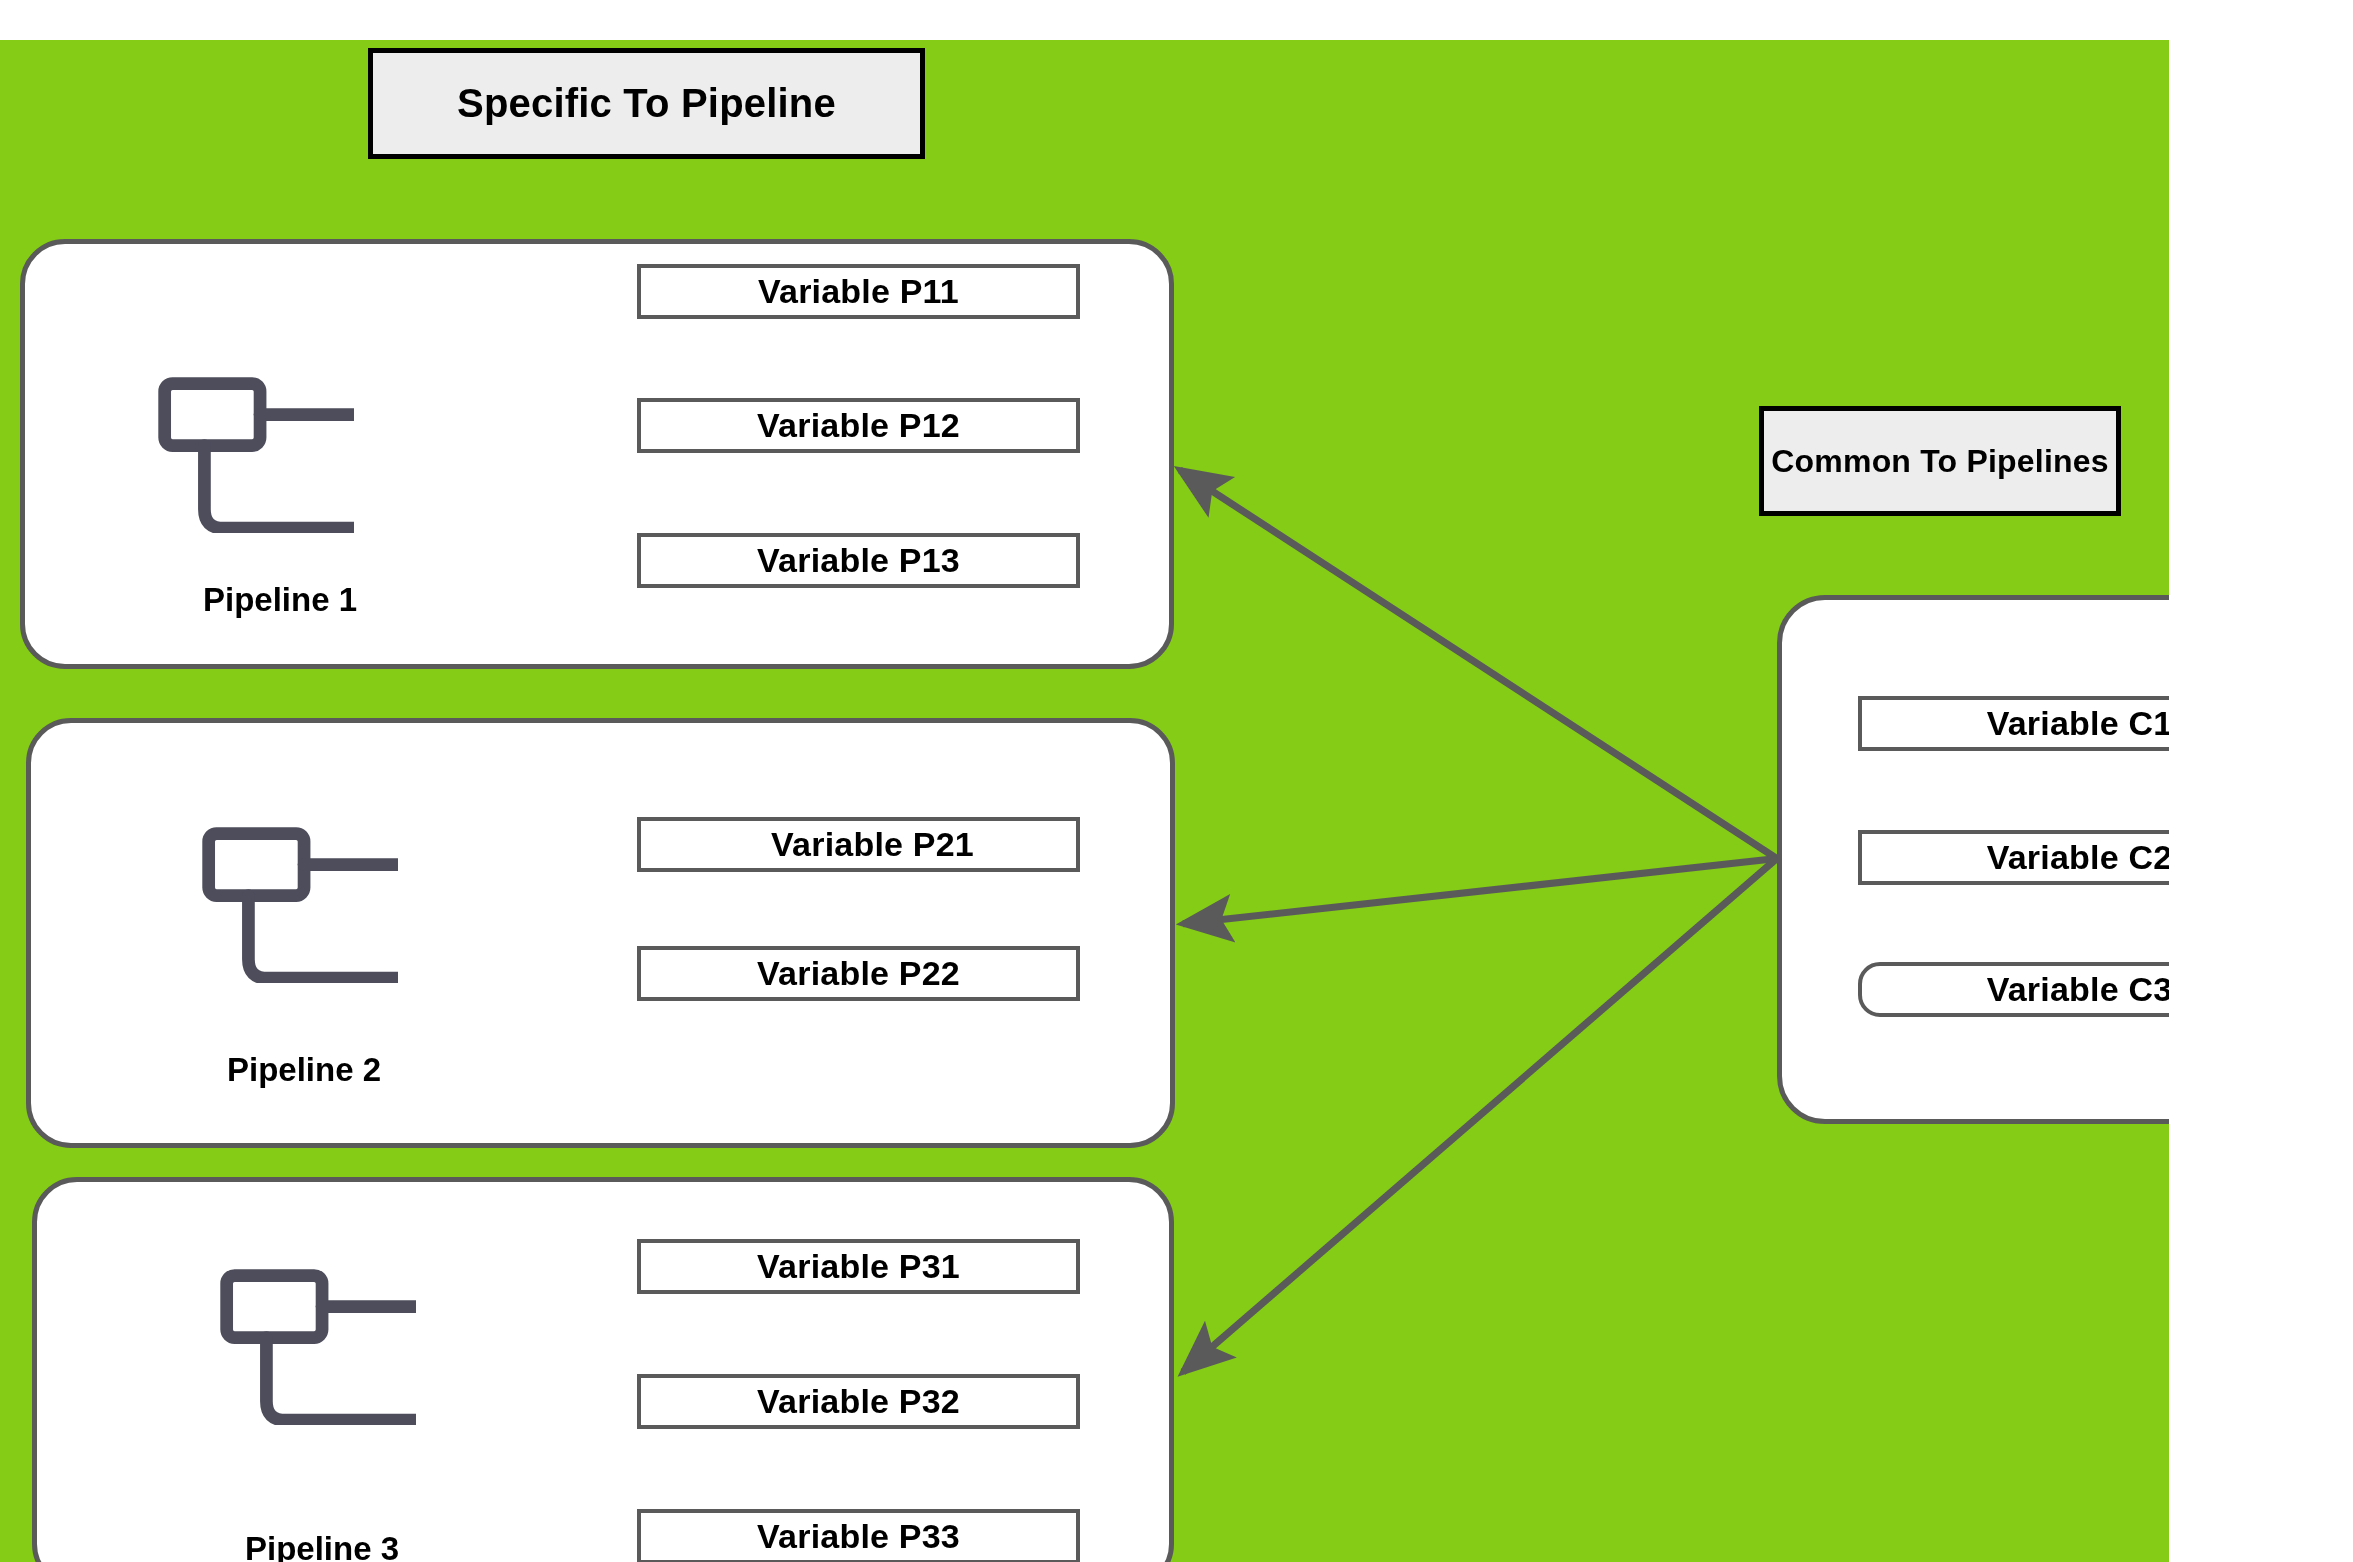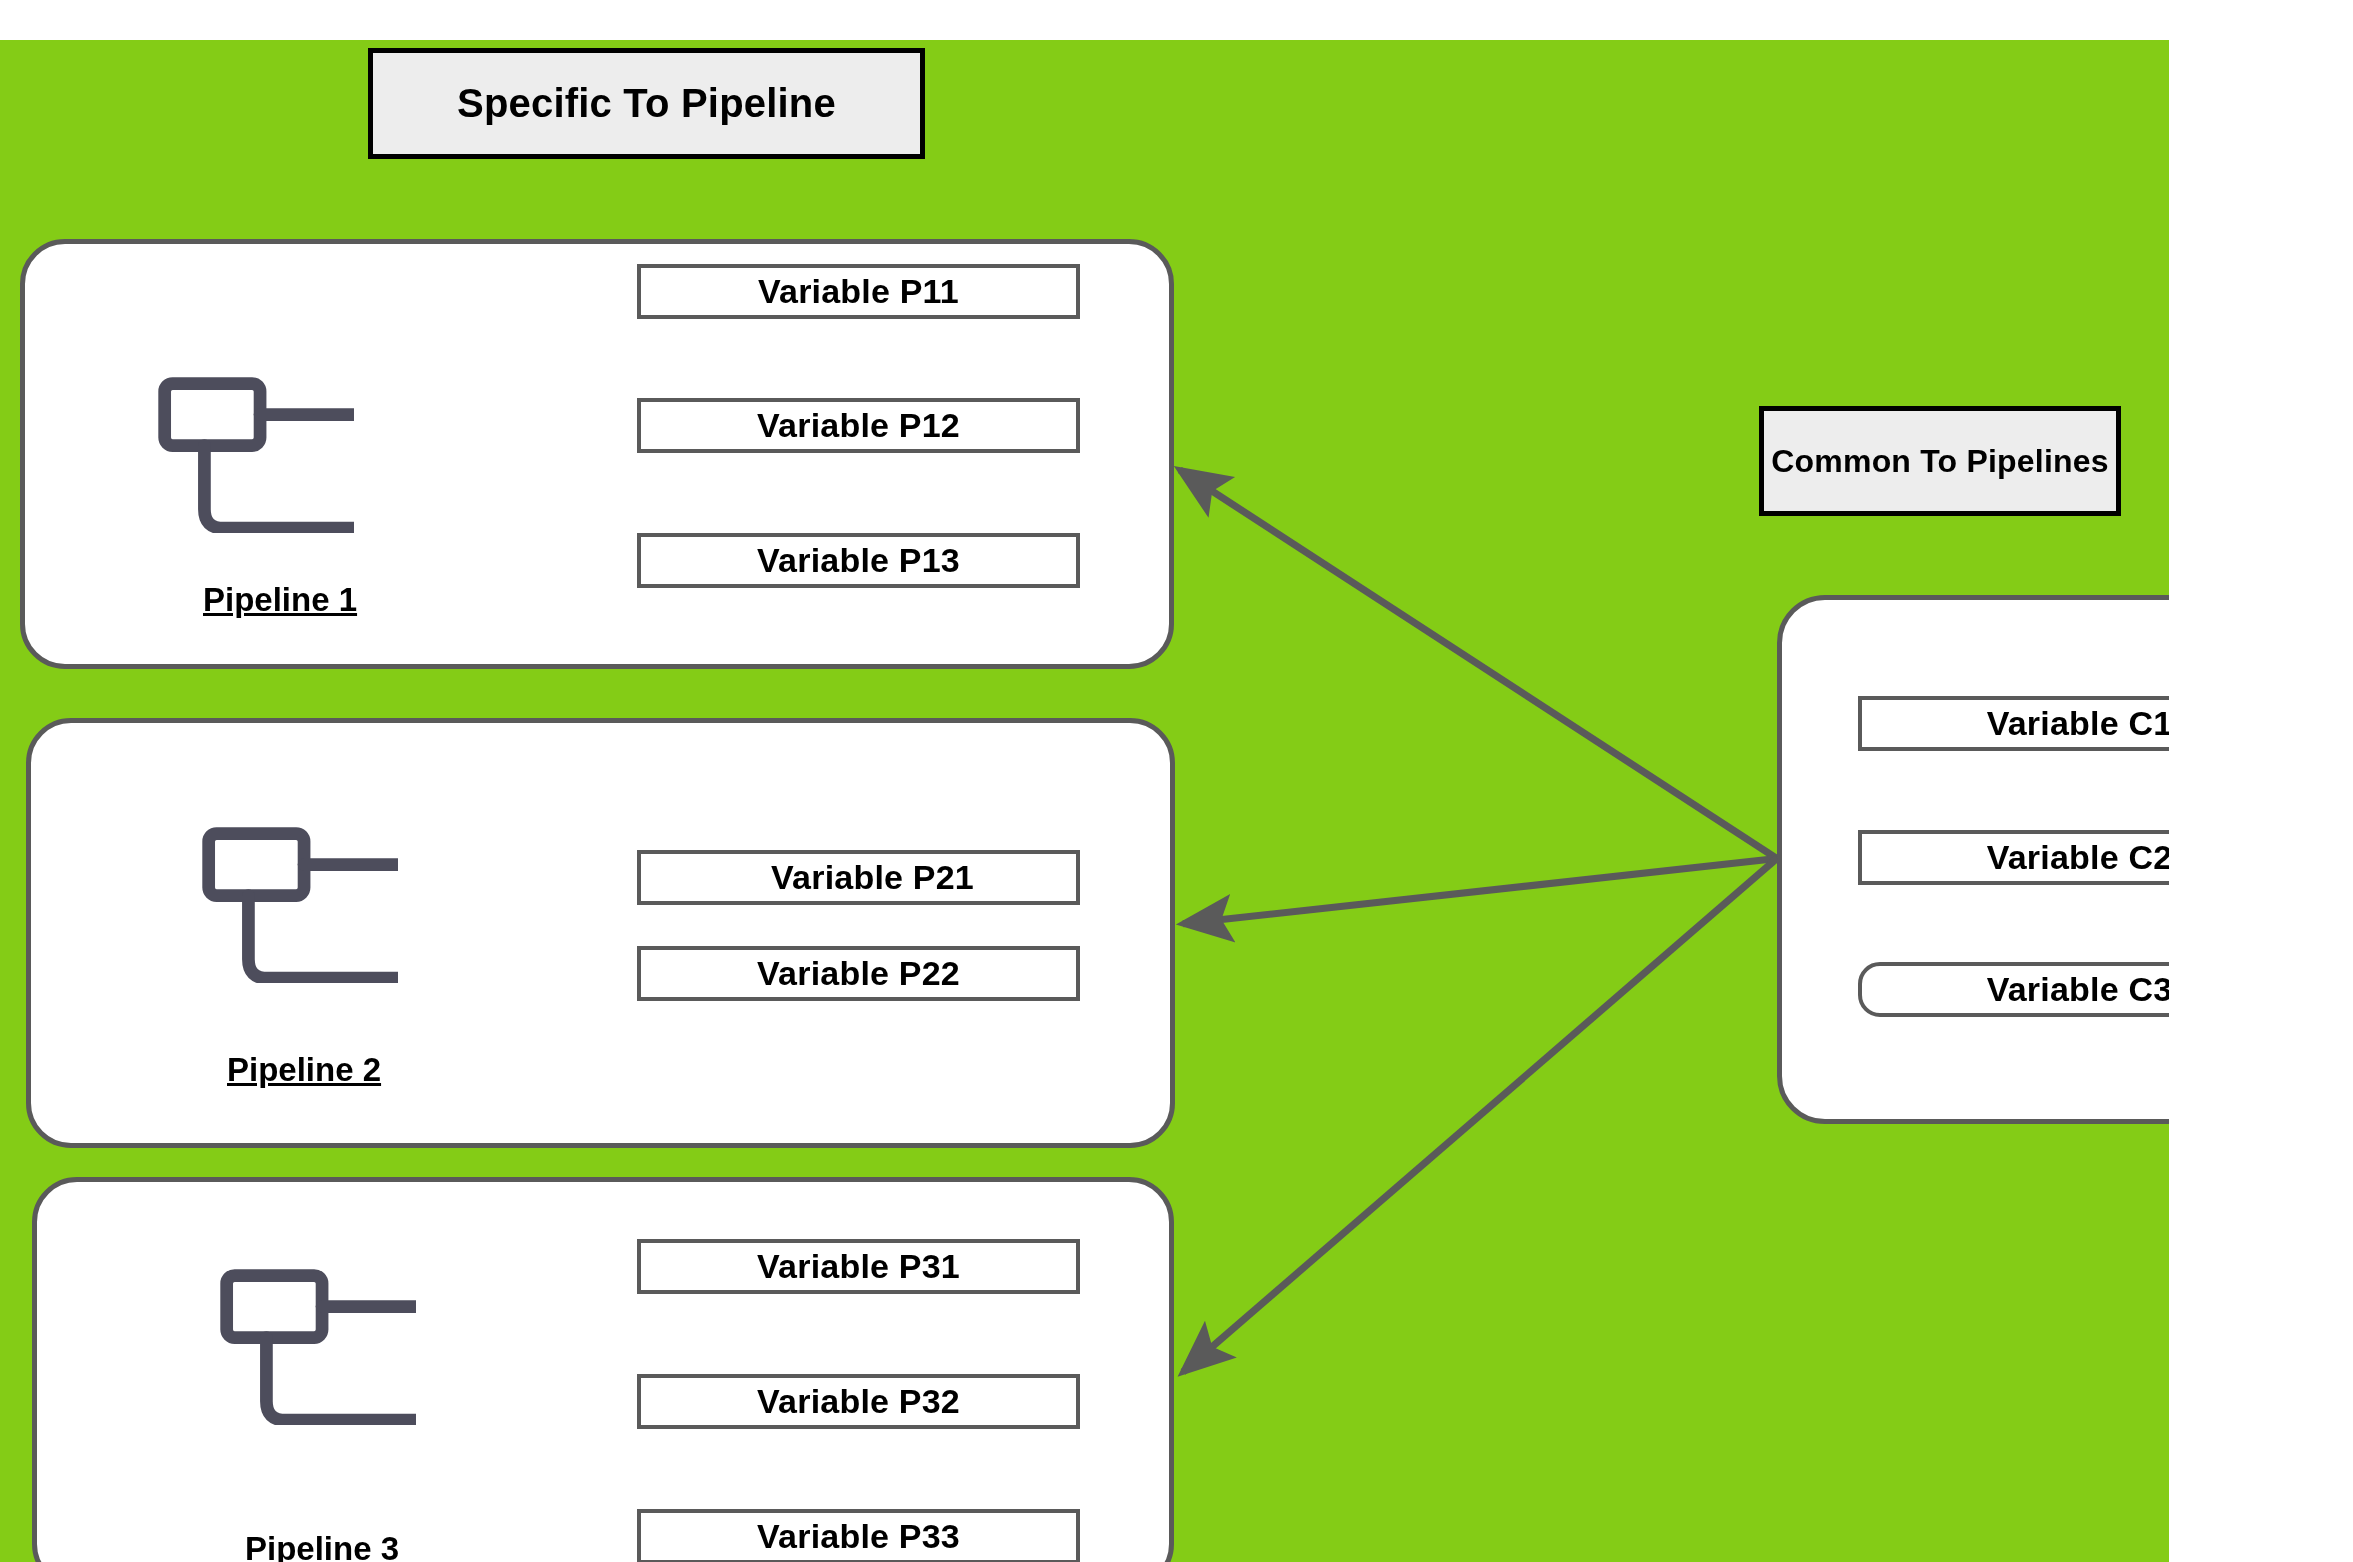--- a/index.html
+++ b/index.html
@@ -79,21 +79,20 @@
   
   .pipe-icon { position: absolute; }
 
   
   .pipe-label {
     position: absolute;
     color: #000000;
     font-weight: bold;
     font-size: 33px;
     white-space: nowrap;
-    text-decoration: underline;
   }
 
   
   #arrow-layer {
     position: absolute;
     left: 0; top: 0;
     width: 2354px;
     height: 1563px;
     pointer-events: none;
   }
@@ -132,21 +131,21 @@
       <rect x="12" y="12" width="120" height="78" rx="10"></rect>
       <rect x="262" y="12" width="120" height="78" rx="10"></rect>
       <rect x="262" y="155" width="120" height="78" rx="10"></rect>
       <path d="M132 51 L262 51"></path>
       <path d="M62 90 L62 170 Q62 194 86 194 L262 194"></path>
     </g>
   </svg>
 
   <div class="pipe-label" style="left:227px; top:1011px;">Pipeline 2</div>
 
-  <div class="var-box var-p" style="top:810px;padding-left:28px;">Variable P21</div>
+  <div class="var-box var-p" style="top:777px;padding-left:28px;">Variable P21</div>
   <div class="var-box var-p" style="top:906px;">Variable P22</div>
 
   <div class="panel" id="panel-pipeline-3"></div>
 
   <svg class="pipe-icon" style="left:217px; top:1226px;" width="199" height="159" viewBox="0 0 250 200">
     <g fill="none" stroke="#4d4d5c" stroke-width="16" stroke-linecap="round" stroke-linejoin="round">
       <rect x="12" y="12" width="120" height="78" rx="10"></rect>
       <rect x="262" y="12" width="120" height="78" rx="10"></rect>
       <rect x="262" y="155" width="120" height="78" rx="10"></rect>
       <path d="M132 51 L262 51"></path>

